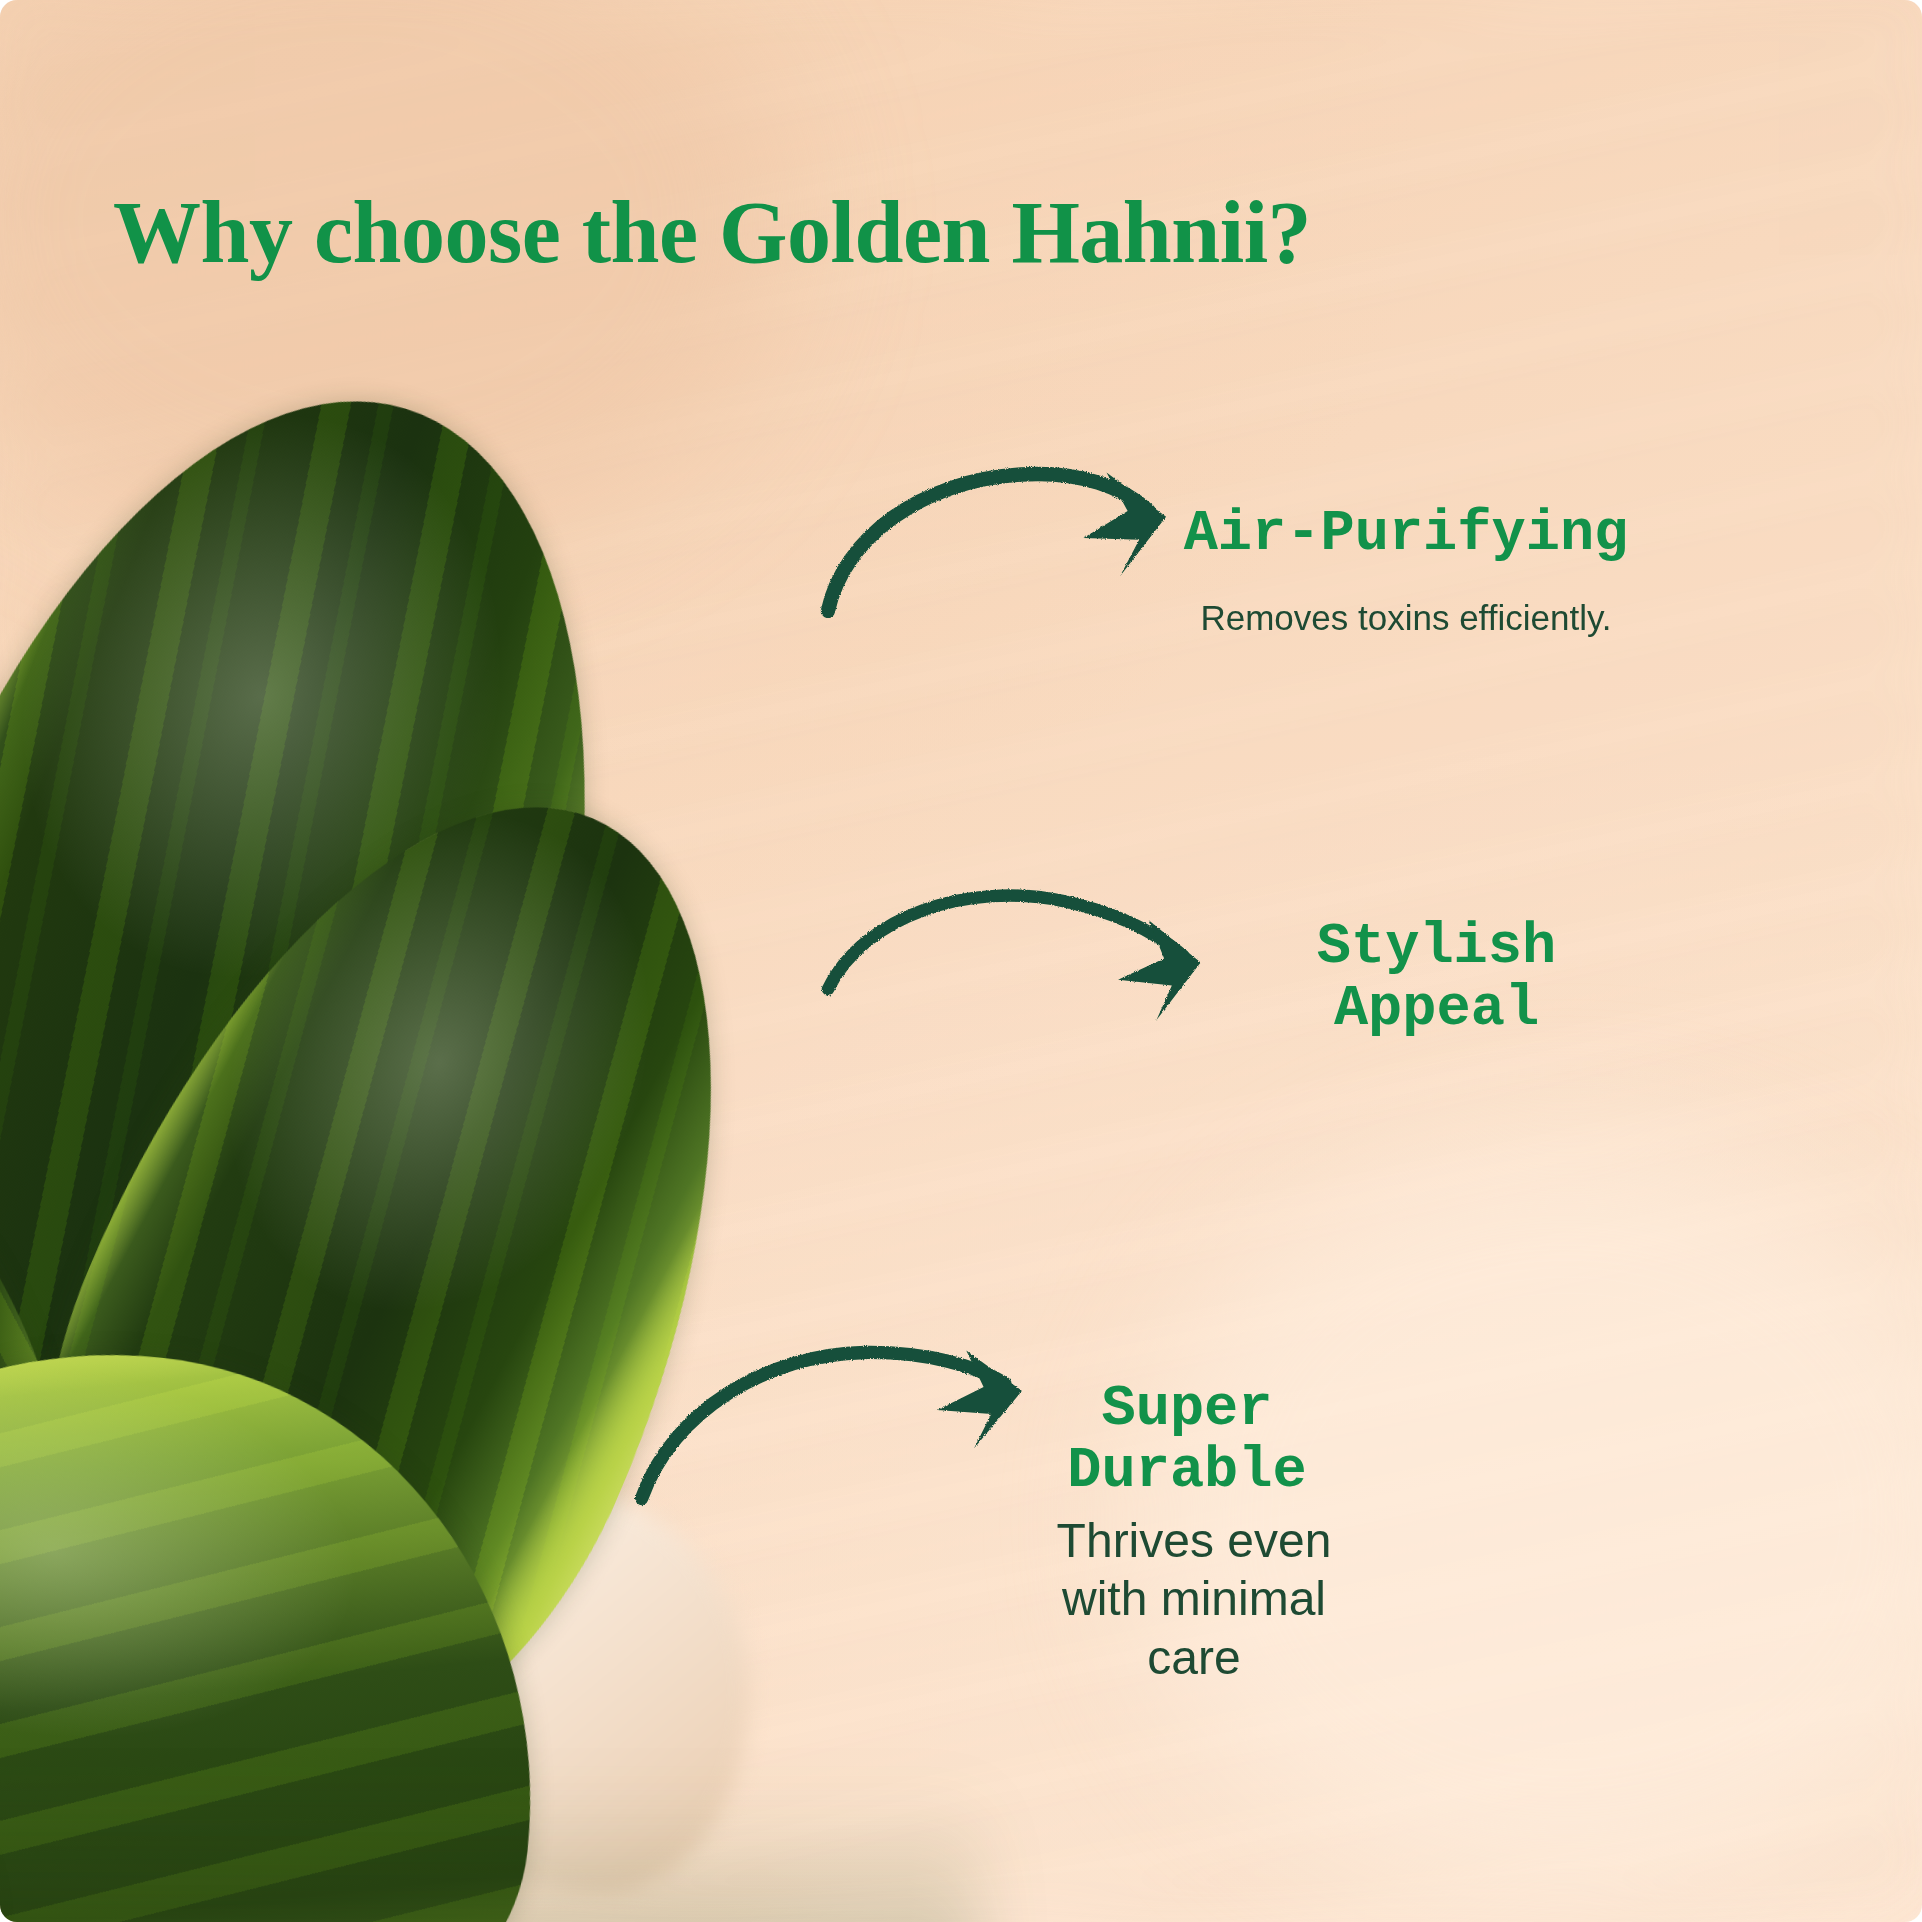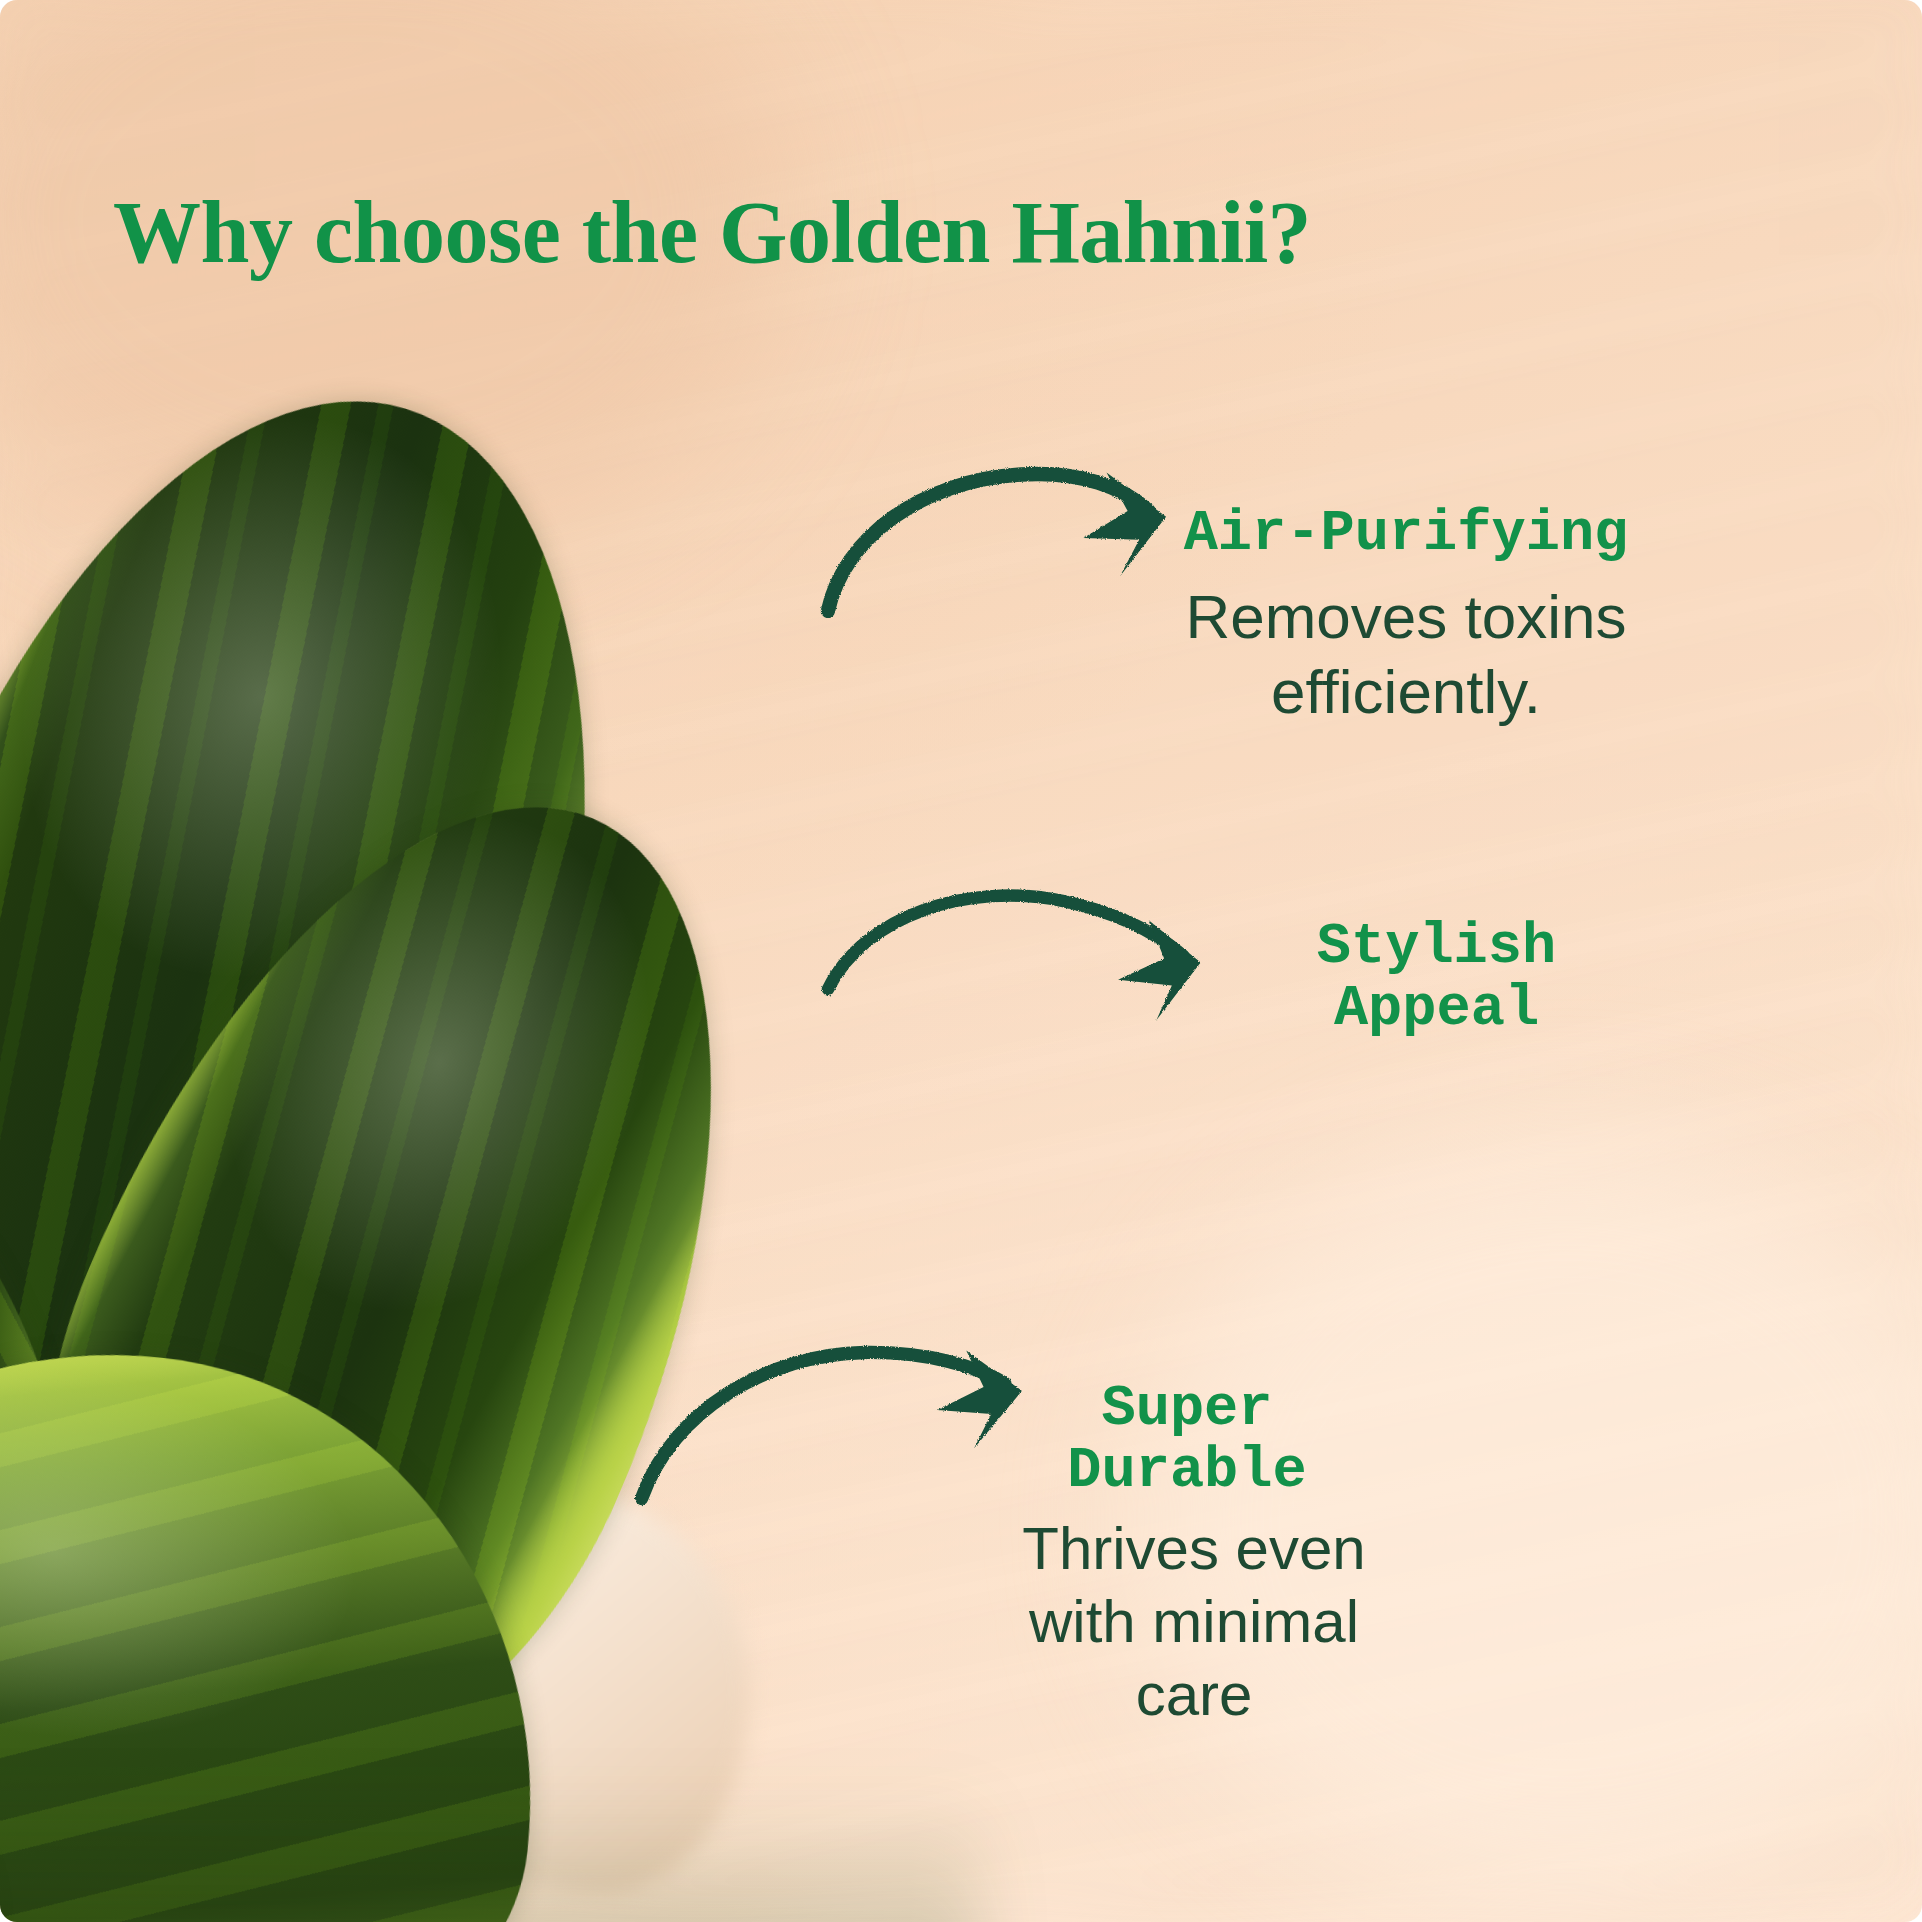--- a/index.html
+++ b/index.html
@@ -105,29 +105,29 @@
   }
   .feature .f-desc {
     font-family:"Liberation Sans", sans-serif;
     font-weight:400;
     color:#1e4a33;
     line-height:1.22;
   }
 
   #feat-0 { left:1180px; top:504px; width:452px; }
   #feat-0 .f-title { font-size:57px; }
-  #feat-0 .f-desc  { font-size:62px; margin-top:13px; }
+  #feat-0 .f-desc  { font-size:35px; margin-top:31px; }
 
   #feat-1 { left:1206px; top:917px; width:461px; }
   #feat-1 .f-title { font-size:57px; }
   #feat-1 .f-desc  { font-size:48px; margin-top:23px; }
 
   #feat-2 { left:995px; top:1379px; width:384px; }
   #feat-2 .f-title { font-size:57px; }
-  #feat-2 .f-desc  { font-size:60px; margin-top:9.6px;margin-left:14px; }
+  #feat-2 .f-desc  { font-size:48px; margin-top:9.6px;margin-left:14px; }
 
   
   .arrows {
     position:absolute; inset:0;
     pointer-events:none;
   }
 </style>
 </head>
 <body>
 

